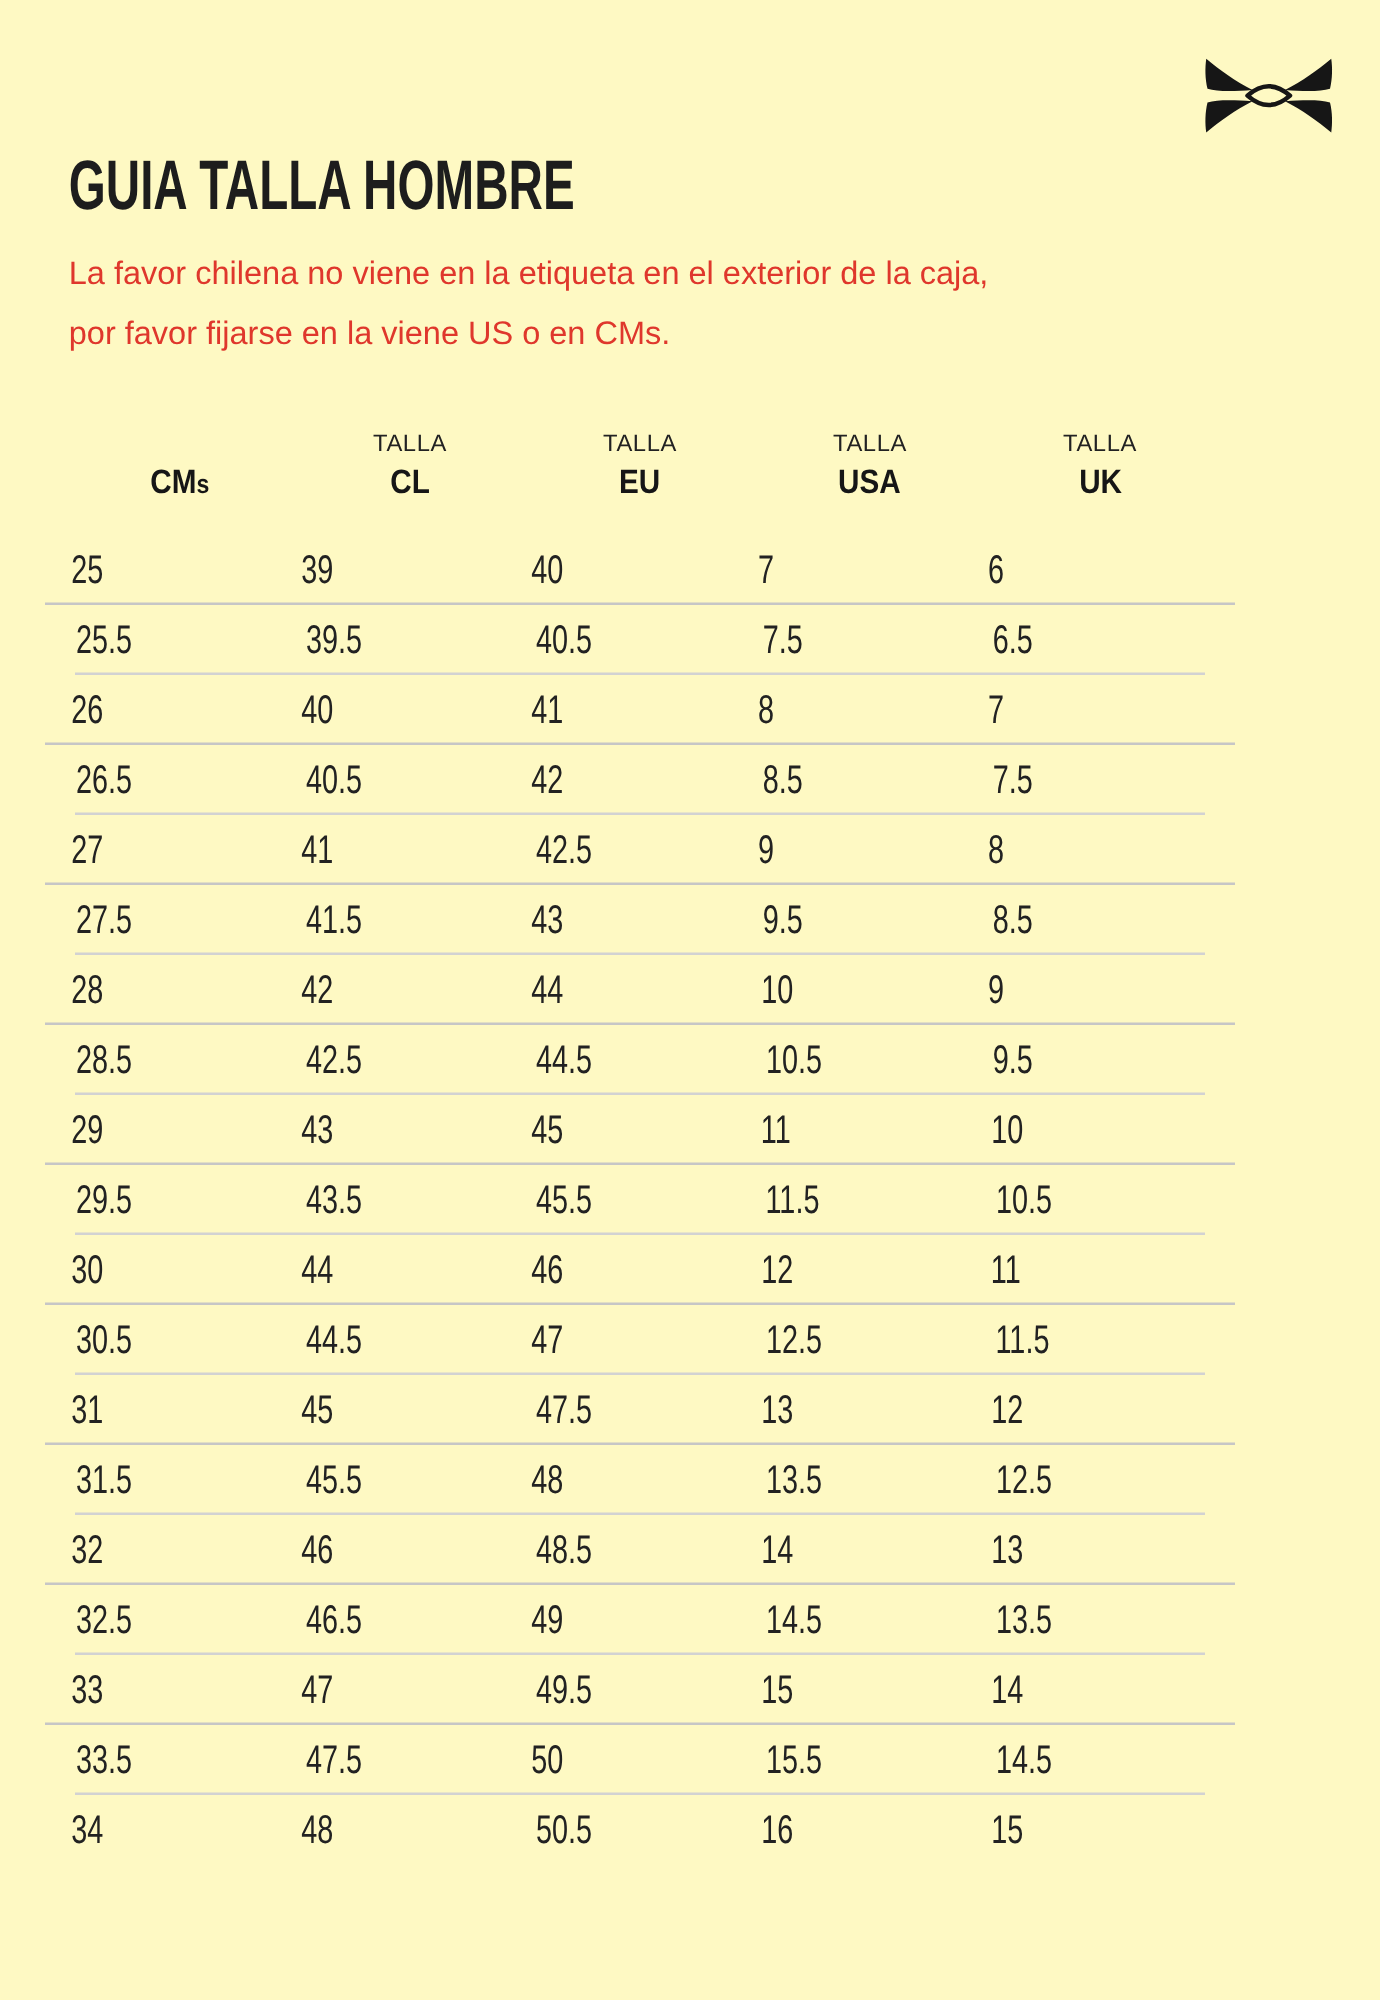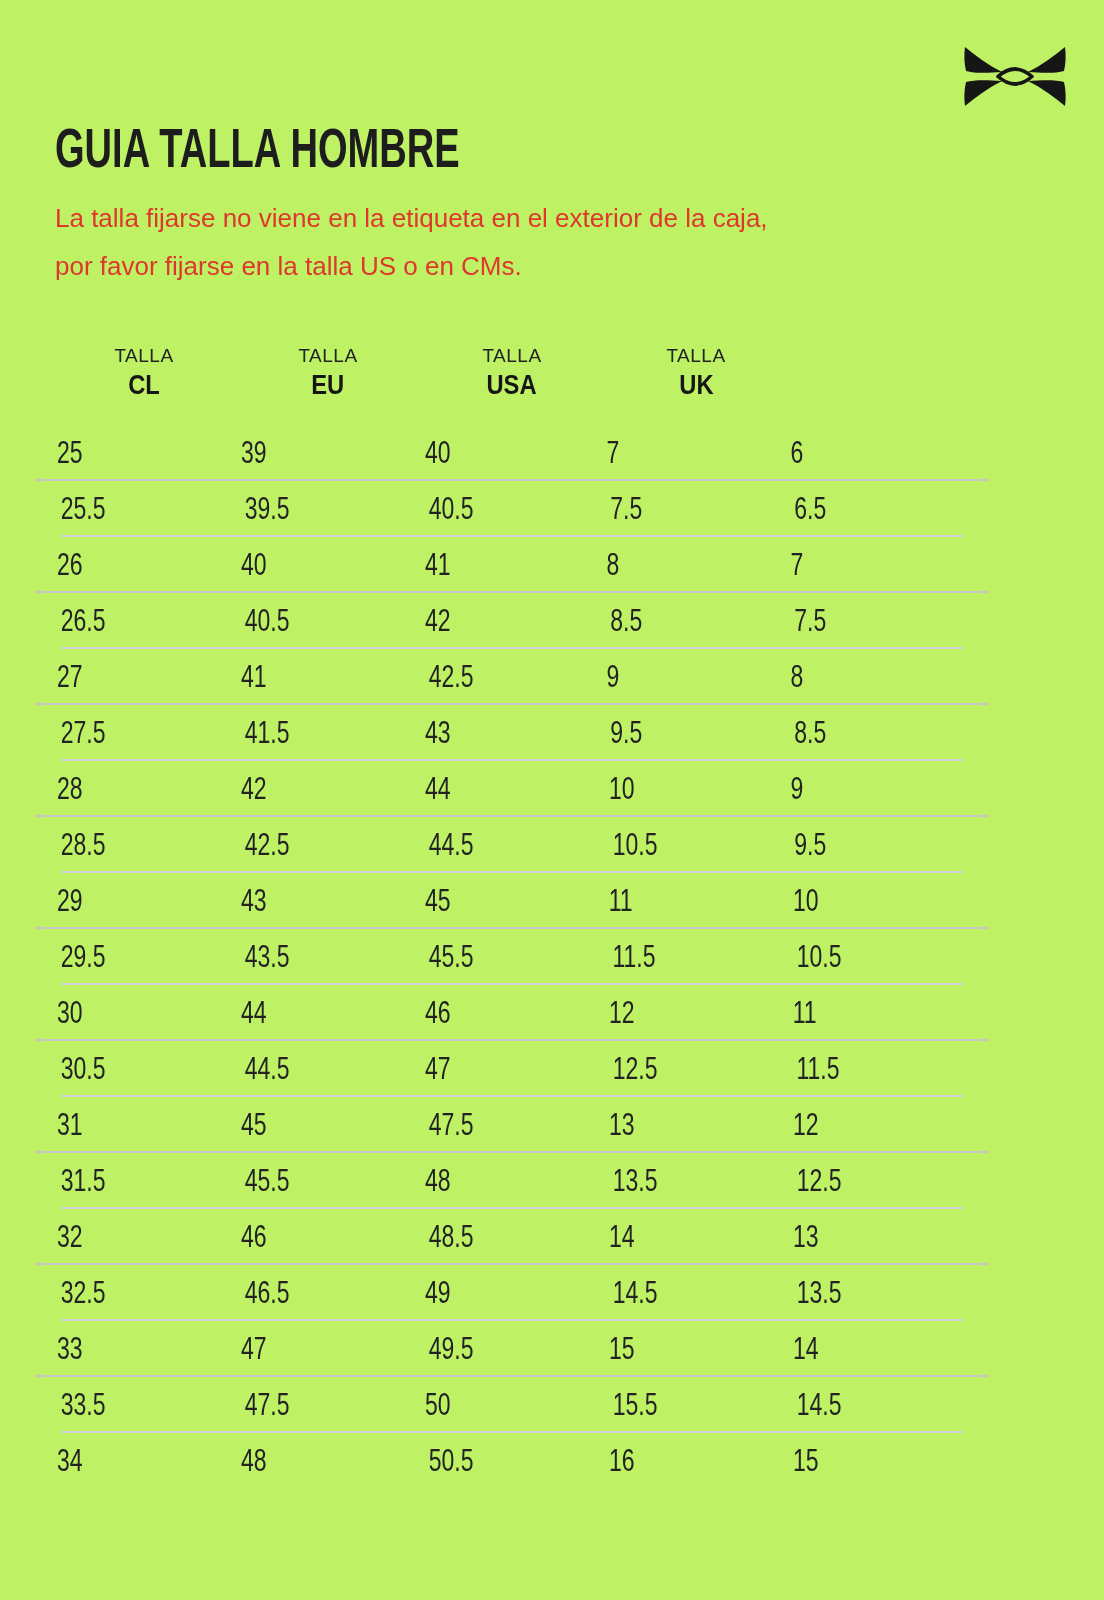--- a/index.html
+++ b/index.html
@@ -3,21 +3,21 @@
 <meta charset="utf-8">
 <style>
   html,body{margin:0;padding:0;}
   body{
     width:1104px;height:1600px;
     background:#fdfdfc;
     font-family:"Liberation Sans",sans-serif;
     color:#1e1e1e;
     overflow:hidden;
   }
-  .page{position:relative;width:1104px;height:1600px;background:#bef264;}
+  .page{position:relative;width:1104px;height:1600px;background:#fef9c3;}
 
   
   .logo{position:absolute;top:46px;right:36px;width:106px;height:61px;}
   .logo svg{display:block;width:100%;height:100%;}
 
   
   .title{
     position:absolute;top:120px;left:55px;
     margin:0;
     font-size:56px;line-height:55px;font-weight:bold;
@@ -79,26 +79,30 @@
         <path d="M3,60 C14,51 26,42 40,35 C26,34 12,33.5 4,36 C2,44 2,53 3,60 Z"></path>
         <path d="M103,60 C92,51 80,42 66,35 C80,34 94,33.5 102,36 C104,44 104,53 103,60 Z"></path>
       </g>
       <path d="M36,30.5 Q53,15.5 70,30.5 Q53,45.5 36,30.5 Z" fill="none" stroke="#161616" stroke-width="3.6" stroke-linejoin="round"></path>
     </svg>
   </div>
 
   <h1 class="title"><span class="title-inner">GUIA TALLA HOMBRE</span></h1>
 
   <div class="notice" style="color:#df372c;">
-    <div>La talla fijarse no viene en la etiqueta en el exterior de la caja,</div>
-    <div>por favor fijarse en la talla US o en CMs.</div>
+    <div>La favor chilena no viene en la etiqueta en el exterior de la caja,</div>
+    <div>por favor fijarse en la viene US o en CMs.</div>
   </div>
 
   <div class="table">
     <div class="thead">
+      <div class="hcell">
+        <span class="hsub"></span>
+        <span class="hlabel"><span>CM</span><span class="hsmall">s</span></span>
+      </div>
       <div class="hcell">
         <span class="hsub">TALLA</span>
         <span class="hlabel">CL</span>
       </div>
       <div class="hcell">
         <span class="hsub">TALLA</span>
         <span class="hlabel">EU</span>
       </div>
       <div class="hcell">
         <span class="hsub">TALLA</span>

